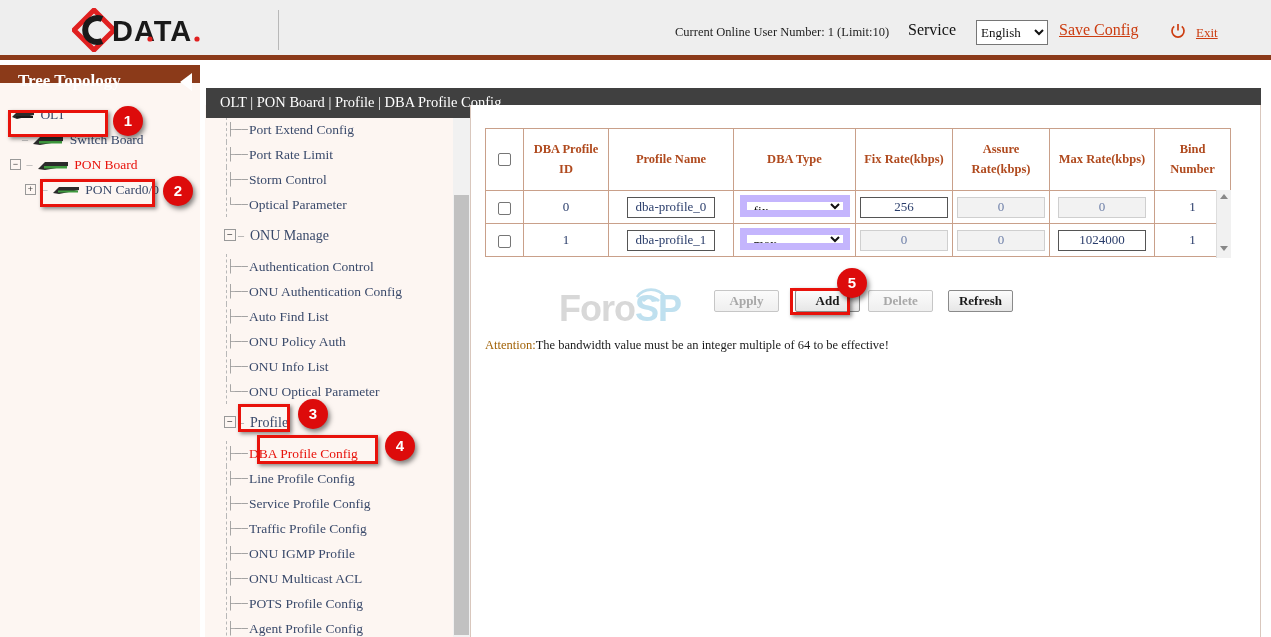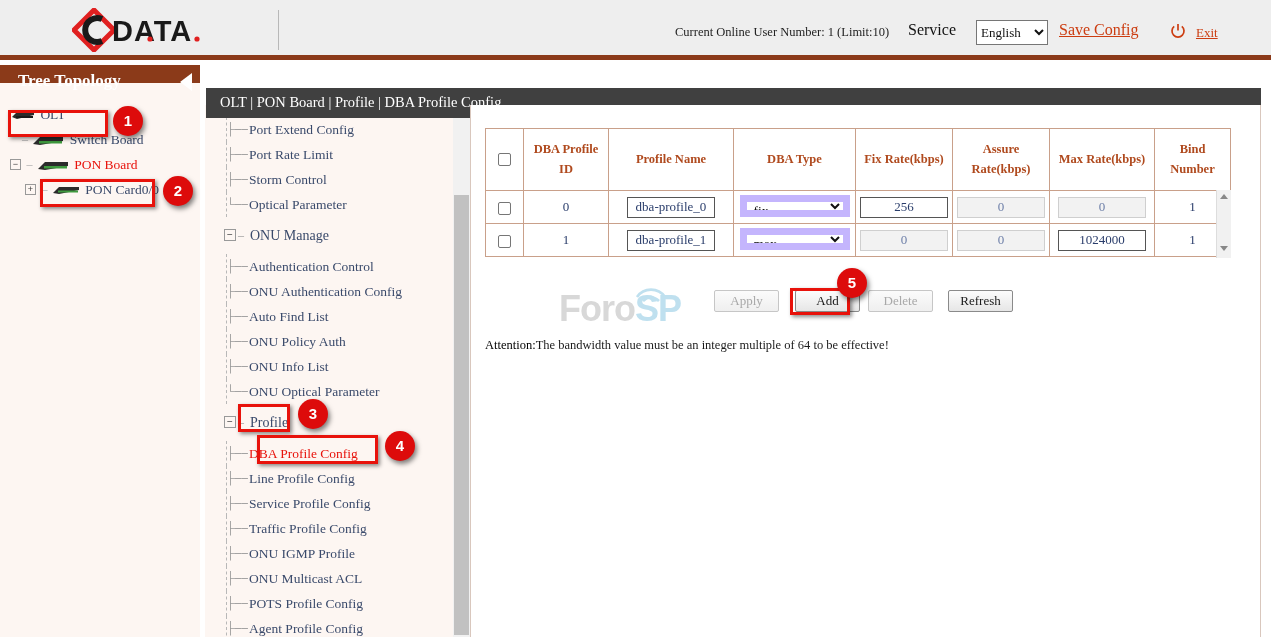--- a/index.html
+++ b/index.html
@@ -301,41 +301,41 @@
     border-top: 5px solid #888;
     cursor: pointer;
   }
 
   
   .actbtn {
     position: absolute;
     width: 65px; height: 22px;
     font-family: "Liberation Serif", serif;
     font-size: 13px;
-    font-weight: normal;
+    font-weight: bold;
     color: #1a1a1a;
     background: linear-gradient(#fcfcfc,#e6e6e6);
     border: 1px solid #8a8a8a;
     border-radius: 2px;
     cursor: pointer;
     padding: 0;
   }
   .actbtn.off {
     color: #a8a8a8;
     border: 1px solid #c6c6c6;
     background: linear-gradient(#fbfbfb,#efefef);
   }
 
   
   #attention-line {
     position: absolute; left: 14px; top: 233px;
     font-size: 12.5px;
     white-space: nowrap;
   }
-  #attention-label { color: #000000; }
+  #attention-label { color: #a16207; }
   #attention-msg { color: #1a1a1a; }
 
   
   #watermark {
     position: absolute; left: 88px; top: 183px;
     font-family: "Liberation Sans", sans-serif;
     font-size: 36px; font-weight: bold;
     letter-spacing: -1px;
     user-select: none;
   }

